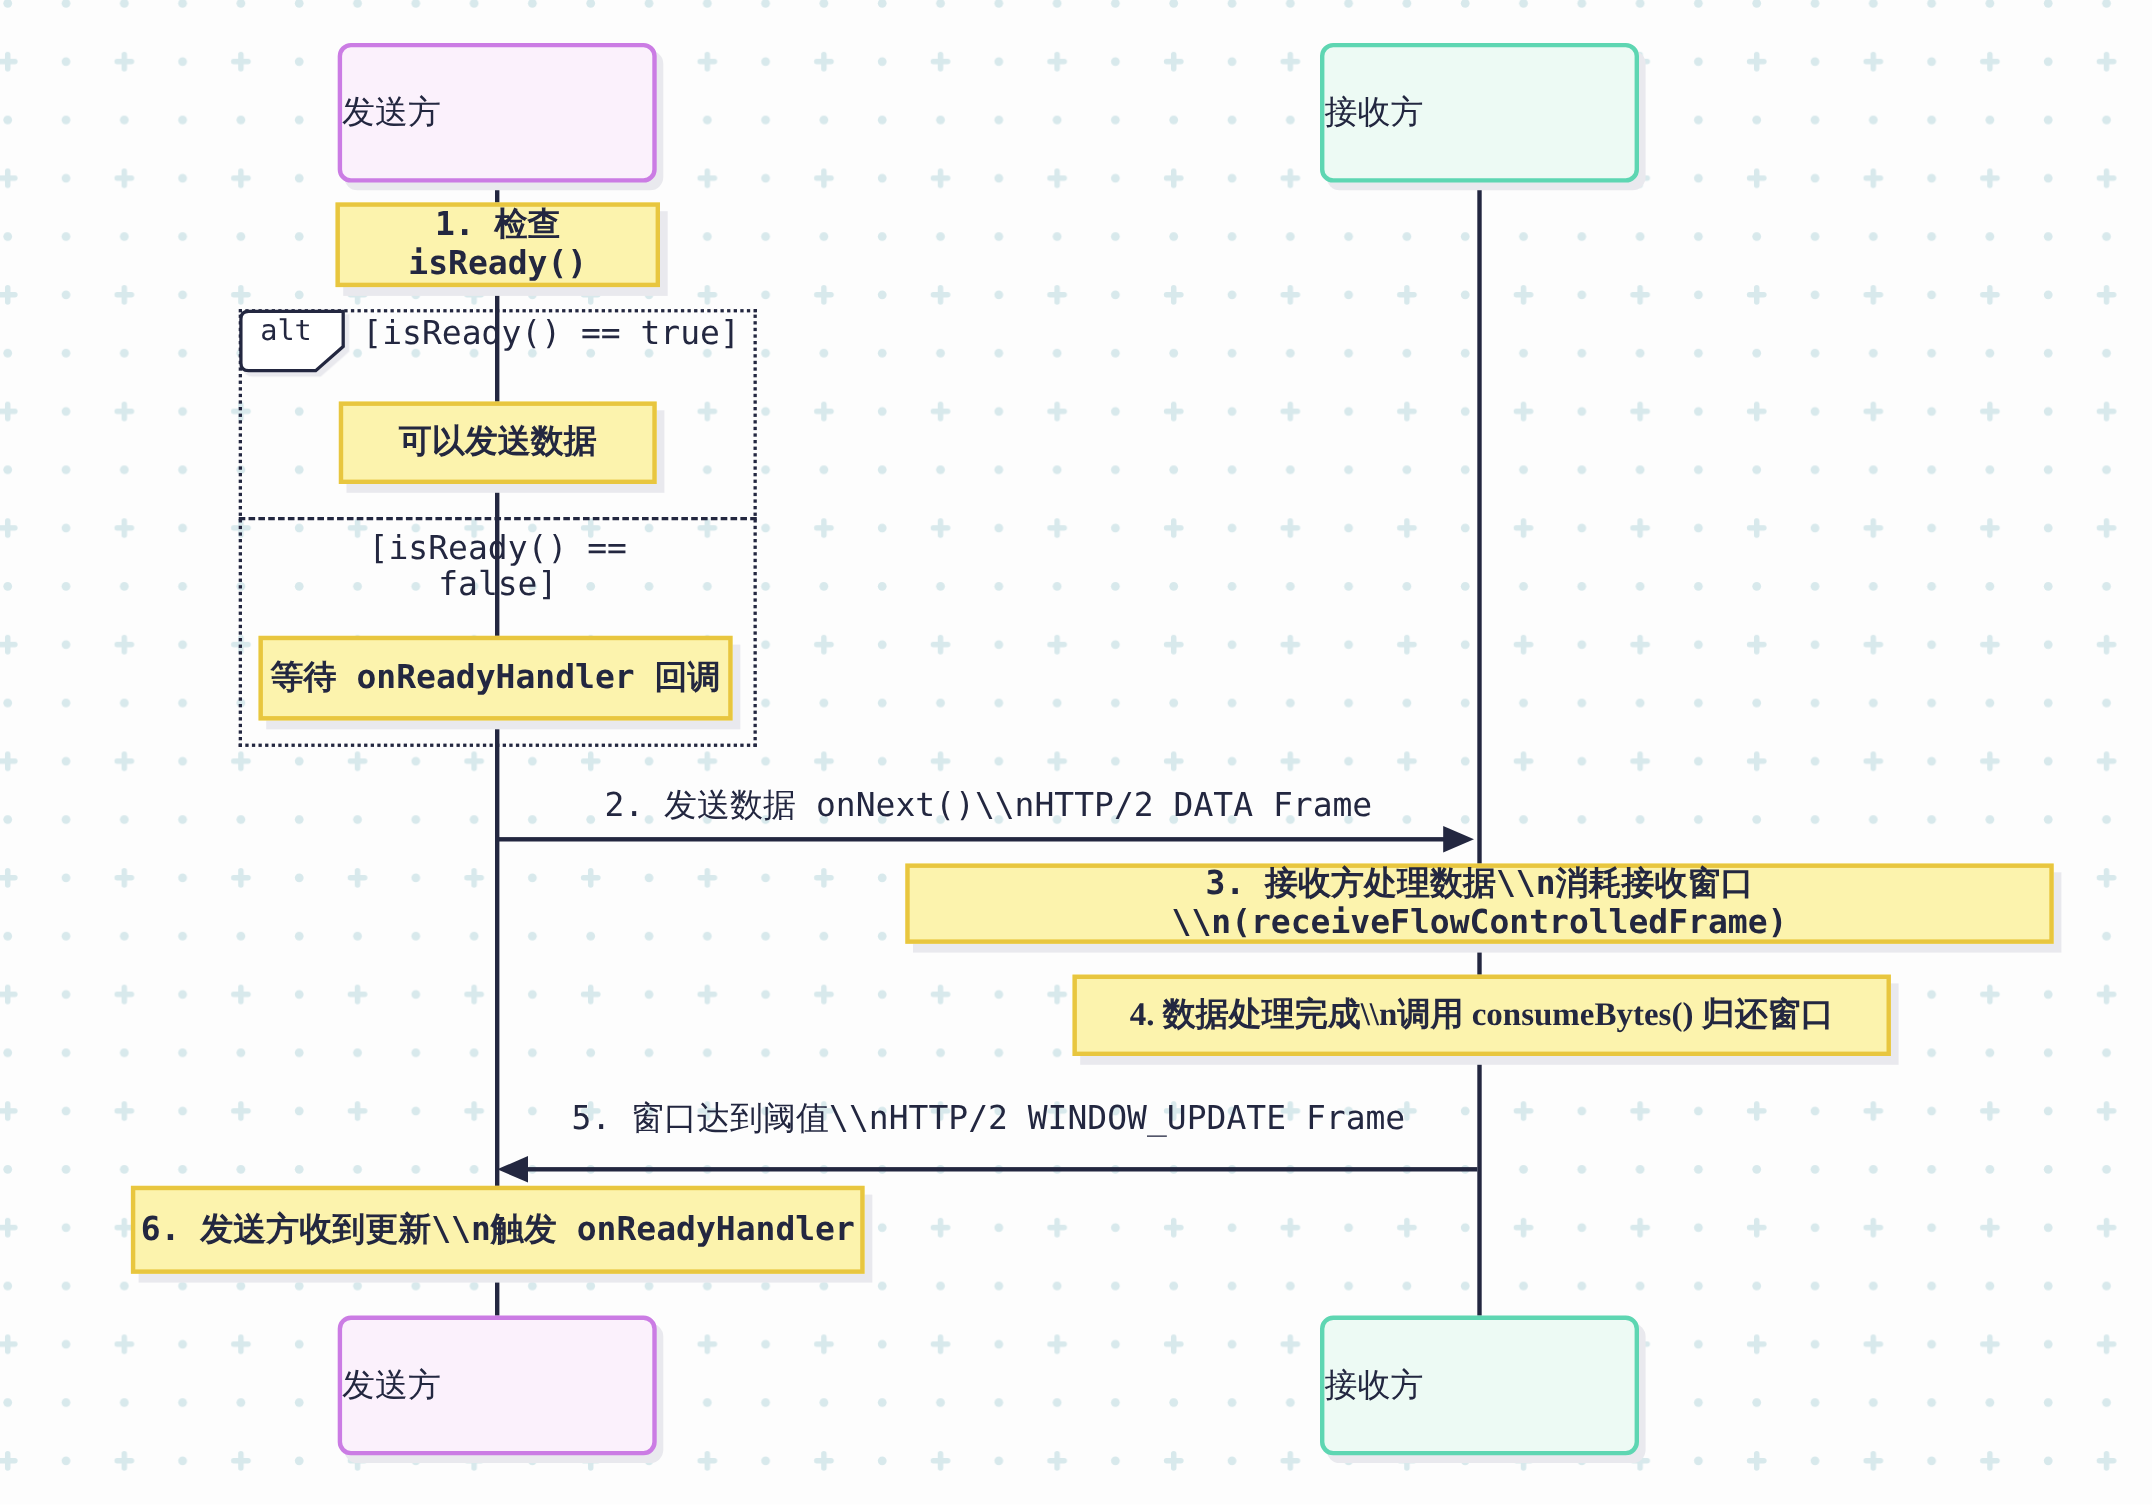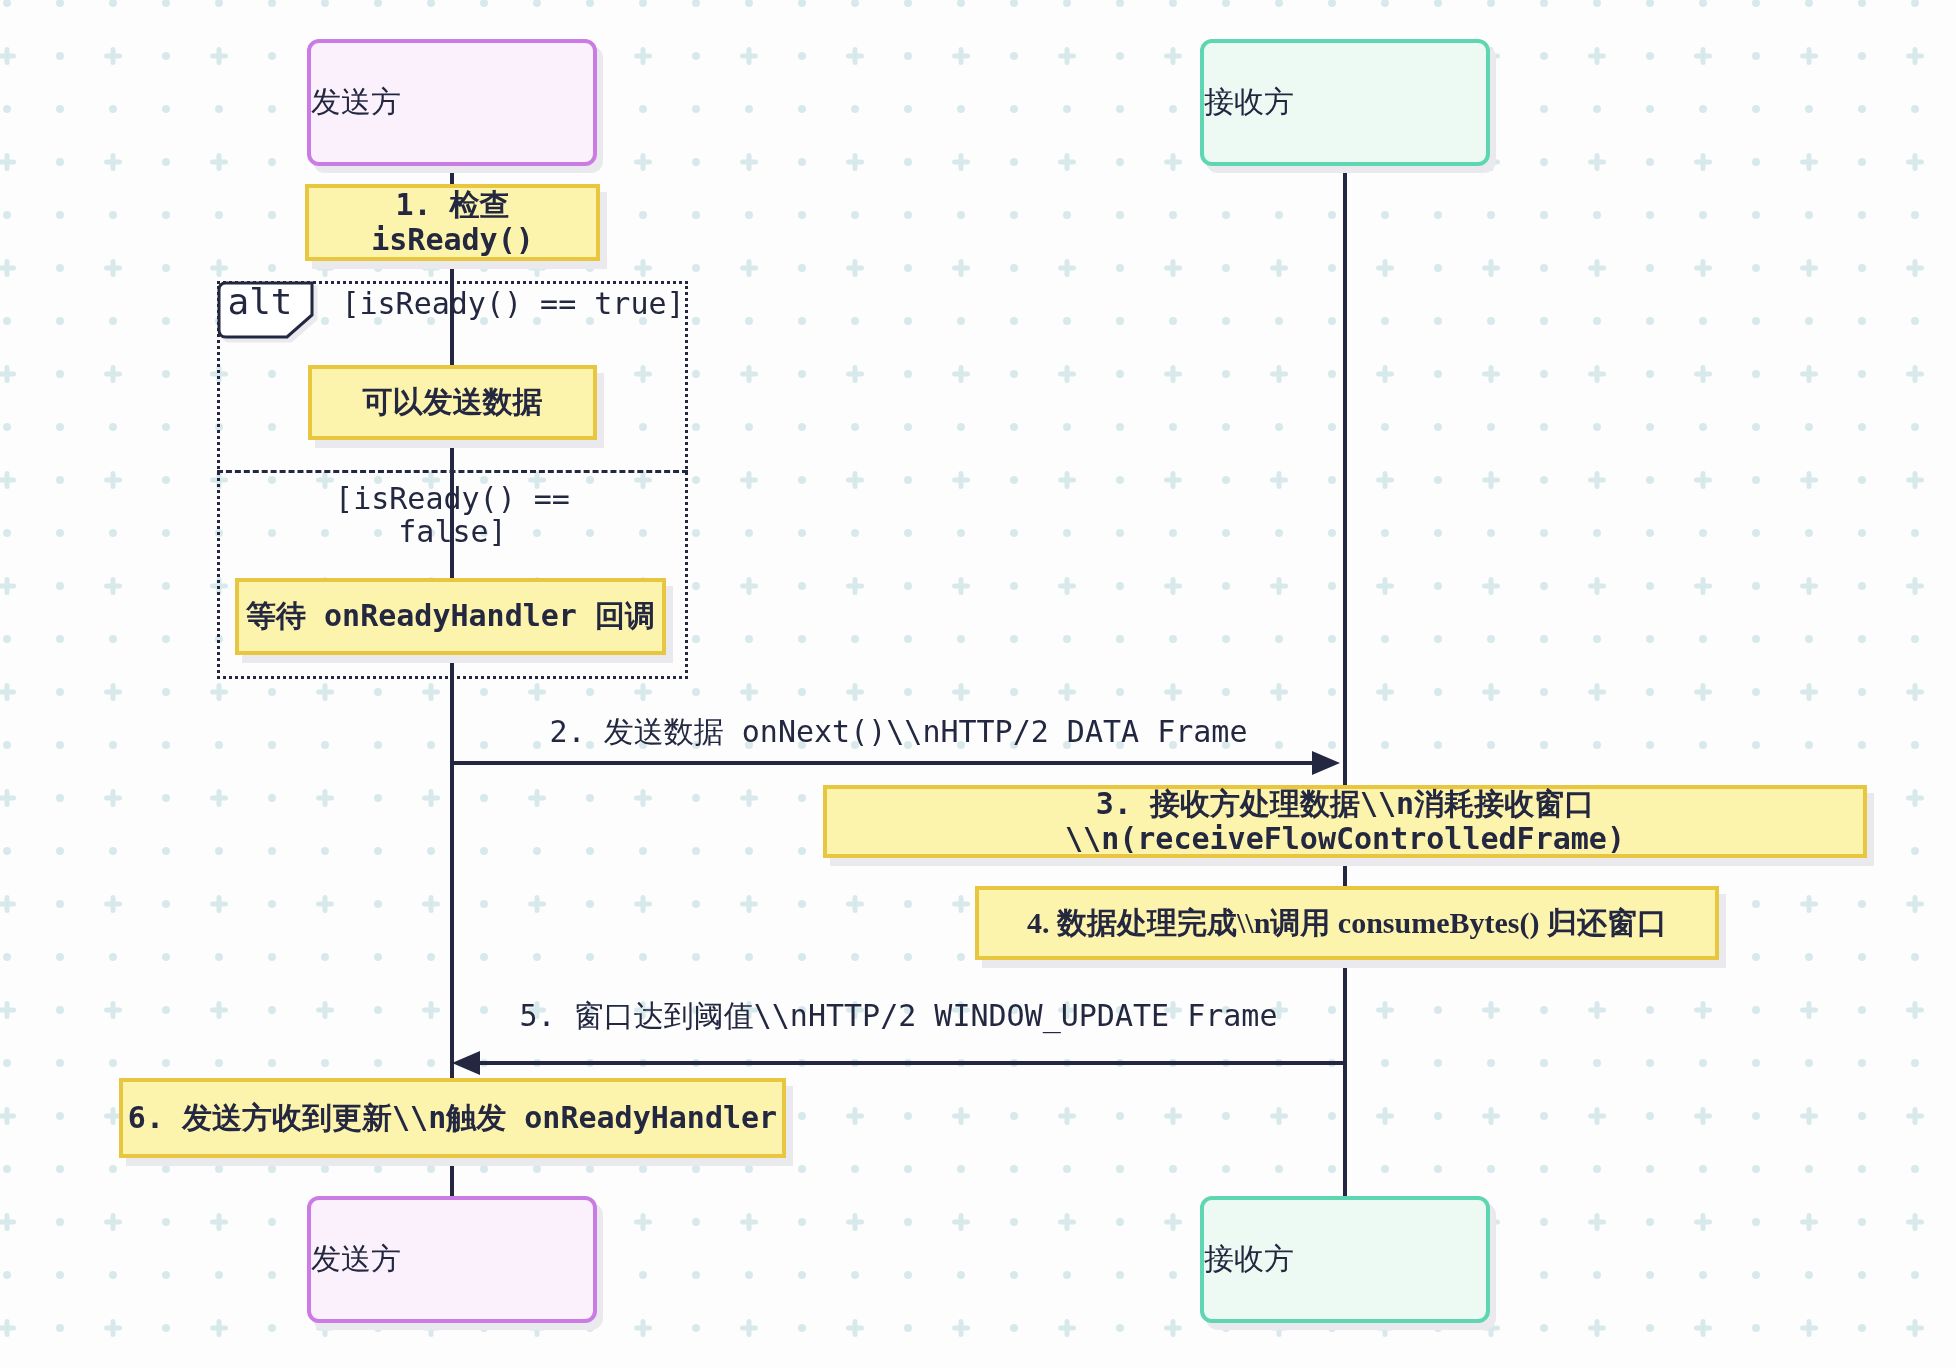--- a/index.html
+++ b/index.html
@@ -45,24 +45,24 @@
   .n6{left:119px;top:1078px;width:667px;height:80px;}
 
   .alt-frame{position:absolute;left:217px;top:281px;width:471px;height:398px;
     border:3px dotted var(--navy);z-index:2;box-sizing:border-box;}
   .alt-divider{position:absolute;left:217px;top:470px;width:471px;height:0;
     border-top:3px dashed var(--navy);z-index:2;}
   .alt-label{position:absolute;left:217px;top:281px;width:97px;height:58px;z-index:3;
     filter:drop-shadow(4px 4px 0 var(--shadow));}
   .alt-label svg{position:absolute;left:0;top:0;}
   .alt-label .txt{position:absolute;left:0;top:0;width:86px;height:40px;
-    display:flex;align-items:center;justify-content:center;font-size:36px;text-align:center;}
+    display:flex;align-items:center;justify-content:center;font-size:26px;text-align:center;}
 
   .cond{position:absolute;font-size:30px;text-align:center;z-index:3;line-height:1.1;}
-  .cond1{left:314px;top:287px;width:374px;padding-left:12px;}
+  .cond1{left:314px;top:287px;width:374px;}
   .cond2{left:217px;top:482px;width:471px;}
   .cond2 span{display:inline-block;max-width:260px;}
 
   .msg-label{position:absolute;font-size:30px;text-align:center;z-index:3;}
   .m2{left:452px;top:712px;width:893px;}
   .m5{left:452px;top:996px;width:893px;}
 
   .arrow-line{position:absolute;height:4px;background:var(--navy);z-index:2;}
   .a2-line{left:452px;top:761px;width:866px;}
   .a5-line{left:478px;top:1061px;width:865px;}

